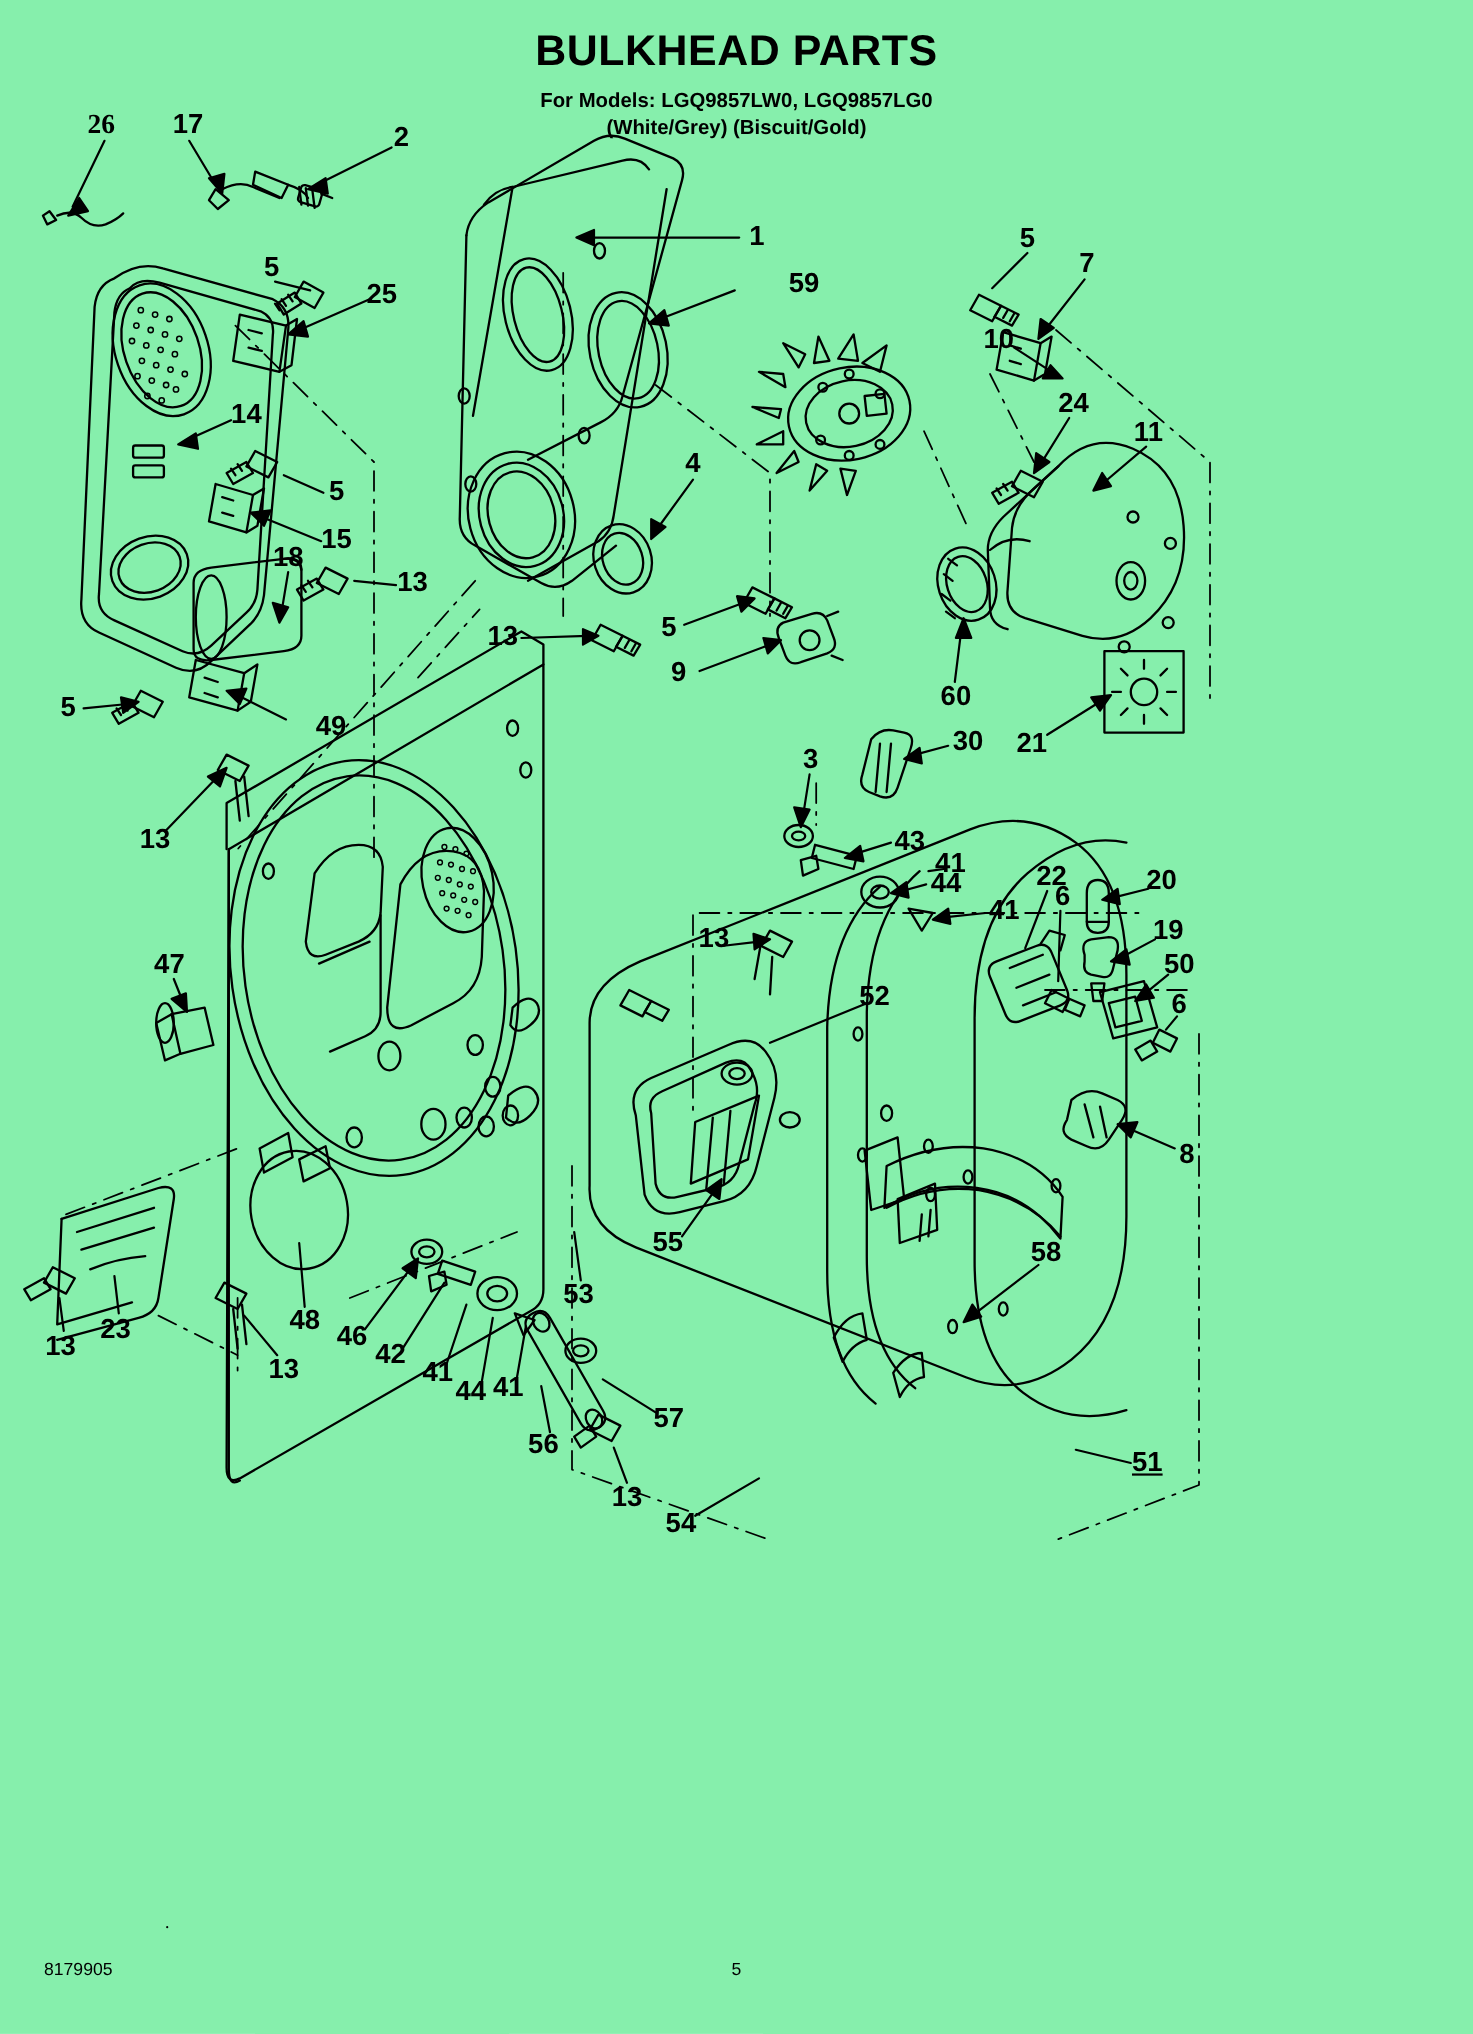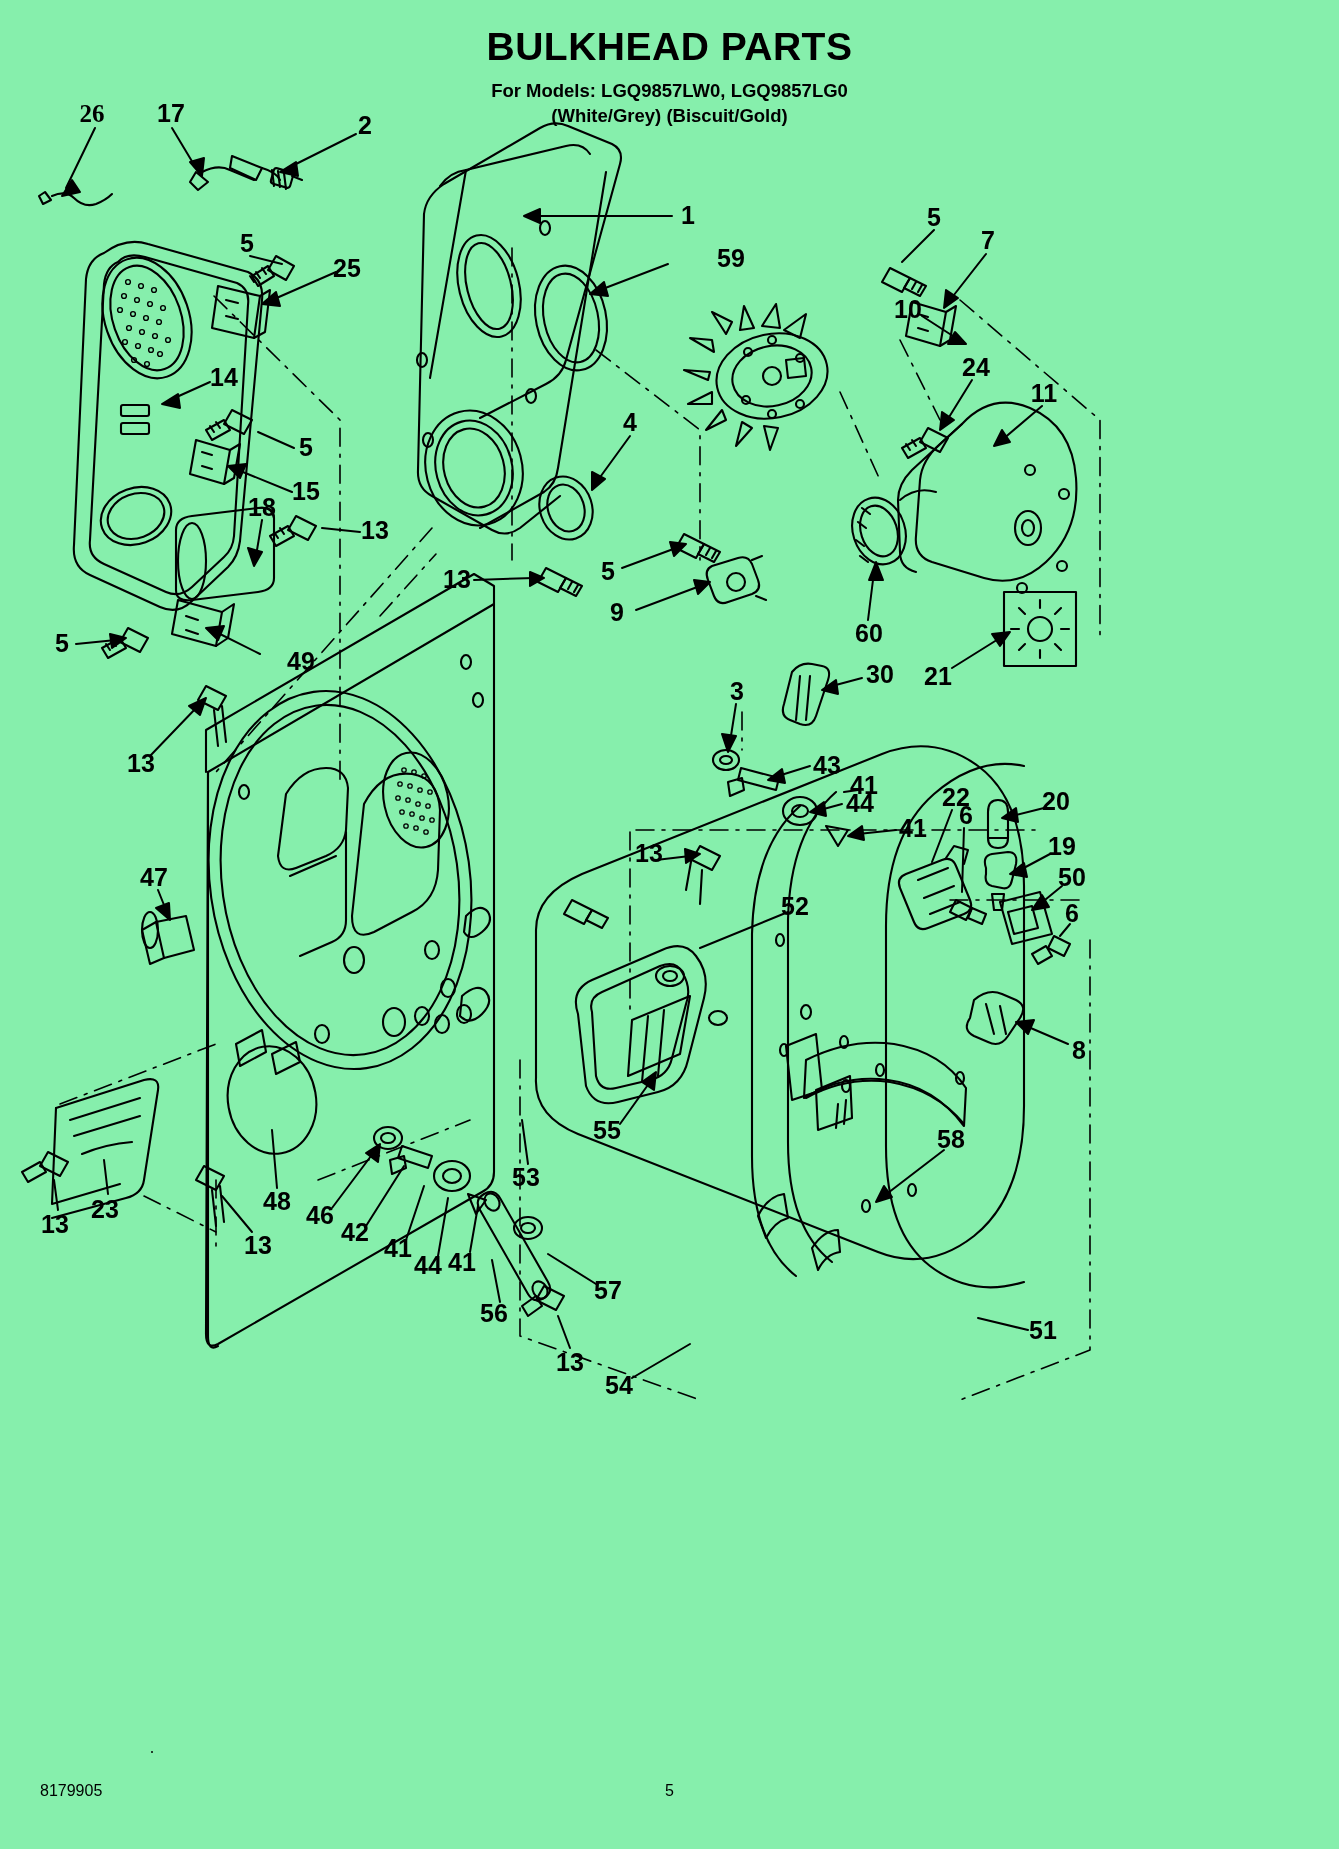--- a/index.html
+++ b/index.html
@@ -732,20 +732,20 @@
       <div class="callout" style="left: 355px; top: 1232px;">42</div>
       <div class="callout" style="left: 398px; top: 1248px;">41</div>
       <div class="callout" style="left: 428px; top: 1265px;">44</div>
       <div class="callout" style="left: 462px; top: 1262px;">41</div>
       <div class="callout" style="left: 55px; top: 1224px;">13</div>
       <div class="callout" style="left: 105px; top: 1209px;">23</div>
       <div class="callout" style="left: 258px; top: 1245px;">13</div>
       <div class="callout" style="left: 608px; top: 1290px;">57</div>
       <div class="callout" style="left: 494px; top: 1313px;">56</div>
       <div class="callout" style="left: 570px; top: 1362px;">13</div>
-      <div class="callout" style="left: 1043px; top: 1330px;">51</div>
+      <div class="callout" style="left: 1043px; top: 1330px; text-decoration: underline;">51</div>
       <div class="callout" style="left: 619px; top: 1385px;">54</div>
     </div>
 
   <div id="footer-left">8179905</div>
   <div id="footer-center">5</div>
 
 </div>
 
 </body></html>

